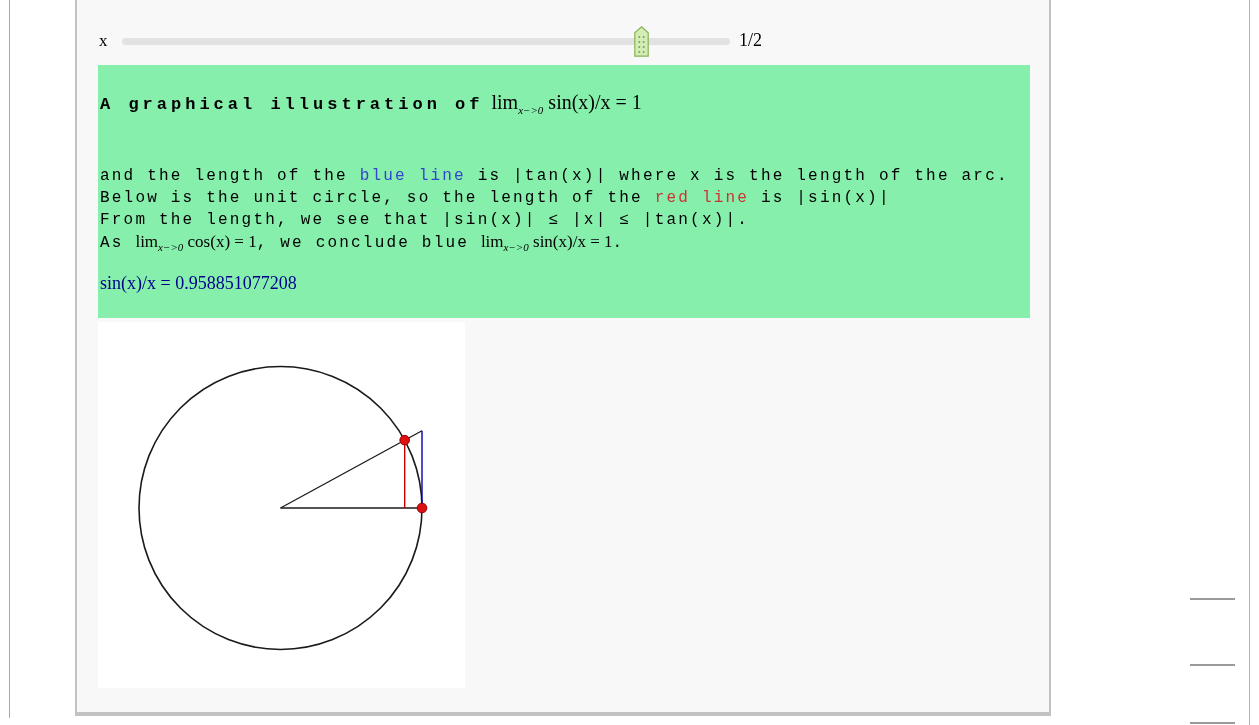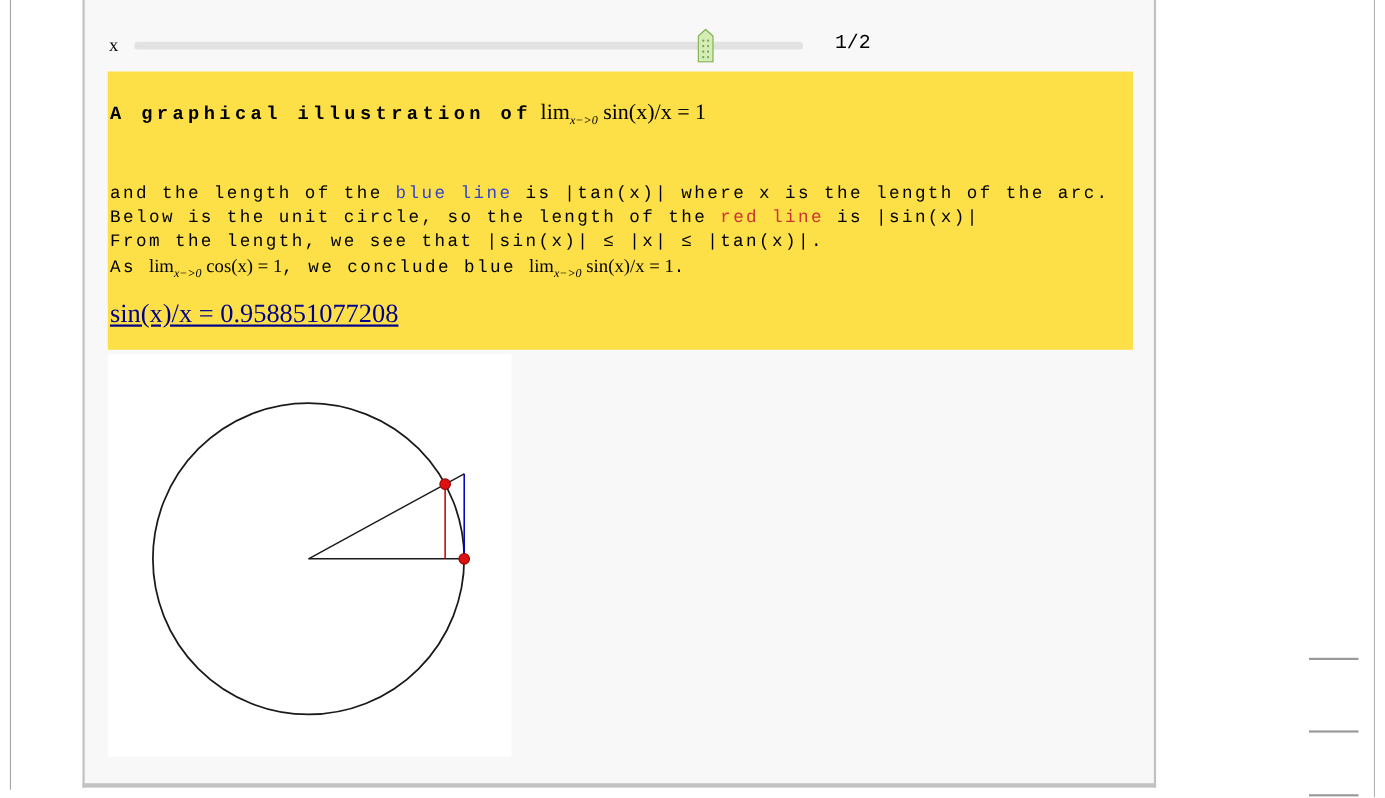--- a/index.html
+++ b/index.html
@@ -14,41 +14,41 @@
     background: #f8f8f8; border-left: 2px solid #c2c2c2; border-right: 2px solid #c2c2c2;
     border-bottom: 4px solid #c2c2c2; }
 
   
   .slider-label { position: absolute; left: 22px; top: 31px;
     font-family: "Liberation Serif", serif; font-size: 17px; color: #000; }
   .slider-track { position: absolute; left: 45px; top: 38px; width: 608px; height: 7px;
     background: #e2e2e2; border-radius: 4px; cursor: pointer; }
   .slider-handle { position: absolute; top: -12px; width: 15px; height: 31px; cursor: ew-resize; }
   .slider-value { position: absolute; left: 662px; top: 30px;
-    font-family: Liberation Mono, monospace; font-size: 18px; color: #000; margin-left: 20px; }
+    font-family: Liberation Serif, serif; font-size: 18px; color: #000; }
 
   
   .txt-area { position: absolute; left: 21px; top: 65px; width: 932px; height: 253px;
-    background: #fde047; }
+    background: #86efac; }
   .out-title { position: absolute; left: 2px; top: 26px; white-space: nowrap; }
   .out-title .mono-b { font-family: "Liberation Mono", monospace; font-weight: bold;
     font-size: 17px; letter-spacing: 4px; color: #000; }
   .math { font-family: "Liberation Serif", serif; font-size: 18px; color: #000; letter-spacing: 0; }
   .math sub { font-size: 11px; font-style: italic; letter-spacing: 0; }
   .out-title .math { margin-left: 8px; font-size: 20px; }
 
   .out-para { position: absolute; left: 2px; top: 100px;
     font-family: "Liberation Mono", monospace; font-size: 16px; letter-spacing: 2.2px;
     line-height: 22px; color: #000; white-space: nowrap; }
   .red-word { color: #cc3333; }
   .blue-word { color: #3344cc; }
   .out-para .math { font-size: 17px; letter-spacing: 0; text-align: right; }
 
   .out-result { position: absolute; left: 2px; top: 208px;
-    font-family: "Liberation Serif", serif; font-size: 24px; color: #00008b; text-decoration: underline; }
+    font-family: "Liberation Serif", serif; font-size: 18px; color: #00008b; }
 
   
   .plot-box { position: absolute; left: 21px; top: 322px; width: 367px; height: 366px;
     background: #ffffff; }
 </style>
 </head>
 <body>
 
 <div class="page-rule-left"></div>
 <div class="page-rule-right"></div>

